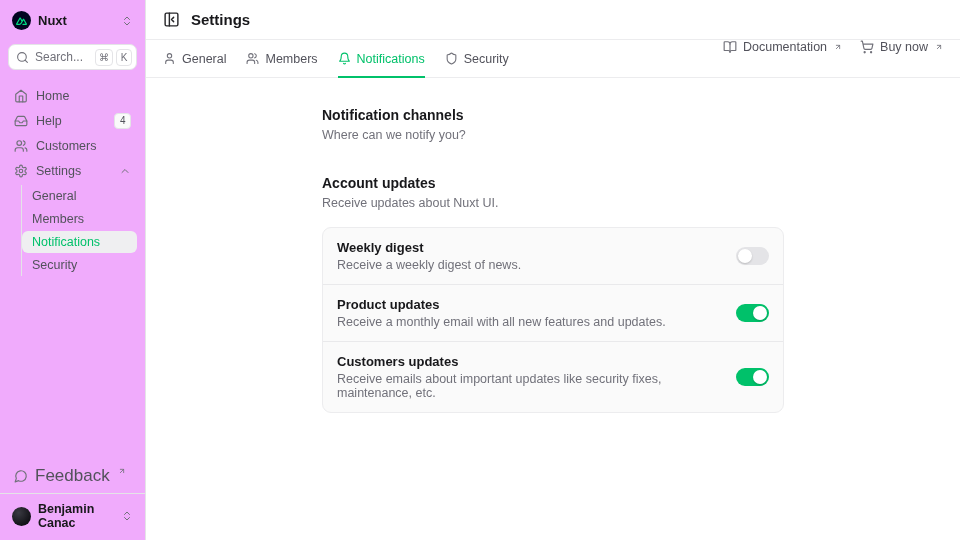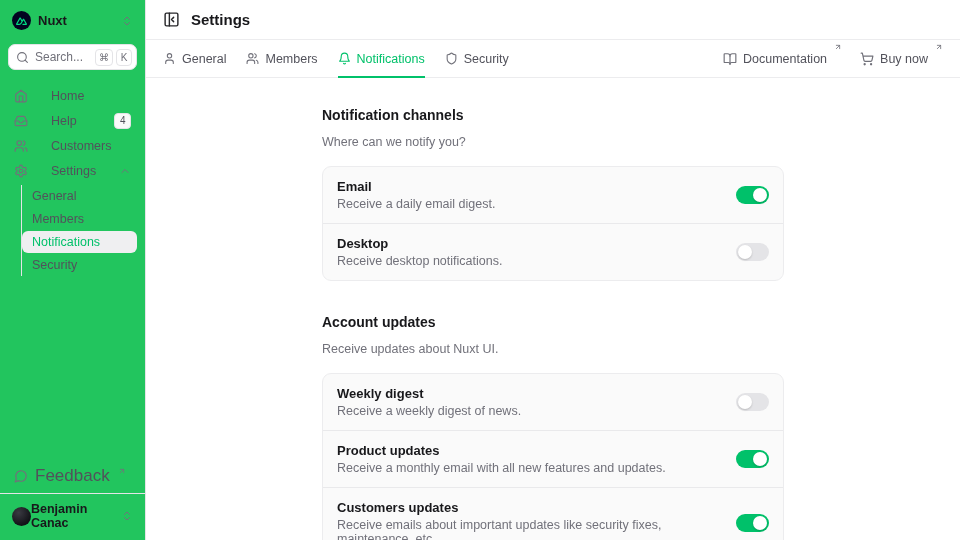--- a/index.html
+++ b/index.html
@@ -6,21 +6,21 @@
   html,body { width:960px; height:540px; overflow:hidden; }
   body {
     font-family:"Liberation Sans","DejaVu Sans",sans-serif;
     color:#18181b; background:#fff; font-size:13px;
     -webkit-font-smoothing:antialiased;
   }
   .app { display:flex; width:960px; height:540px; }
 
   
   .sidebar {
-    width:146px; min-width:146px; background:#22c55e;
+    width:146px; min-width:146px; background:#f0abfc;
     border-right:1px solid #E4E4E7;
     display:flex; flex-direction:column; padding:9px 8px 6px 8px;
   }
   .team-row { display:flex; align-items:center; gap:7px; padding:2px 4px; margin-bottom:12px; cursor:pointer; }
   .team-logo { width:19px; height:19px; border-radius:50%; background:#020420; display:flex; align-items:center; justify-content:center; flex:none; }
   .team-name { font-size:13px; font-weight:700; color:#18181b; }
   .team-caret { margin-left:auto; color:#71717a; display:flex; }
 
   .search-btn {
     display:flex; align-items:center; gap:6px; height:26px;
@@ -28,21 +28,21 @@
     padding:0 4px 0 7px; color:#71717a; font-size:12px; margin-bottom:14px; cursor:pointer;
   }
   .search-btn .kbds { margin-left:auto; display:flex; gap:3px; }
   .kbd {
     font-size:10px; line-height:15px; min-width:16px; text-align:center;
     border:1px solid #E4E4E7; border-radius:4px; background:#fff; color:#71717a; padding:0 3px;
   }
 
   .nav { display:flex; flex-direction:column; gap:2px; }
   .nav-item {
-    display:flex; align-items:center; gap:23px; height:23px; padding:0 6px;
+    display:flex; align-items:center; gap:8px; height:23px; padding:0 6px;
     border-radius:6px; color:#52525b; font-size:12.5px; cursor:pointer;text-align:center;
   }
   .nav-item .icon { display:flex; color:#71717a; }
   .nav-badge {
     margin-left:auto; font-size:10px; color:#52525b; border:1px solid #E4E4E7;
     border-radius:4px; padding:0.5px 4.5px; background:#FAFAFA; line-height:13px;
   }
   .nav-caret { margin-left:auto; color:#71717a; display:flex; }
 
   .sub-list { margin:1px 0 0 13px; border-left:1px solid #E4E4E7; display:flex; flex-direction:column; gap:1px; padding-left:0; }
@@ -55,21 +55,21 @@
   .sidebar-spacer { flex:1; }
 
   .foot-item {
     display:flex; align-items:center; gap:7px; height:23px; padding:0 6px;
     color:#52525b; font-size:17px; border-radius:6px; cursor:pointer;
   }
   .foot-item .icon { display:flex; color:#71717a; }
   .sup-arrow { display:flex; align-self:flex-start; margin:3px 0 0 1px; color:#71717a; }
 
   .sidebar-divider { border-top:1px solid #E4E4E7; margin:6px -8px 0 -8px; }
-  .user-row { display:flex; align-items:center; padding:8px 4px 4px 4px; cursor:pointer;justify-content:flex-end; }
+  .user-row { display:flex; align-items:center; gap:7px; padding:8px 4px 4px 4px; cursor:pointer;justify-content:flex-end; }
   .avatar { width:19px; height:19px; border-radius:50%; background:radial-gradient(circle at 35% 30%, #3a3a42, #121217 70%); flex:none; }
   .user-name { font-size:12.5px; font-weight:700; color:#18181b; }
   .user-caret { margin-left:auto; color:#71717a; display:flex; }
 
   
   .main { flex:1; display:flex; flex-direction:column; min-width:0; }
   .header1 {
     height:40px; display:flex; align-items:center; gap:11px; padding:0 17px;
     border-bottom:1px solid #ECECEE;
   }
@@ -80,29 +80,29 @@
     height:38px; display:flex; align-items:stretch; justify-content:space-between;
     padding:0 17px; border-bottom:1px solid #ECECEE;
   }
   .tabs { display:flex; gap:20px; }
   .tab { position:relative; display:flex; align-items:center; gap:6px; font-size:12.5px; color:#52525b; cursor:pointer; }
   .tab .icon { display:flex; color:#71717a; }
   .tab.active { color:var(--primary,#00C16A); }
   .tab.active .icon { color:var(--primary,#00C16A); }
   .tab.active::after { content:""; position:absolute; left:0; right:0; bottom:-1px; height:2px; background:var(--primary,#00C16A); }
   .header-links { display:flex; gap:18px; }
-  .hlink { display:flex; align-items:center; gap:6px; font-size:12.5px; color:#52525b; cursor:pointer; }
+  .hlink { display:flex; align-items:flex-start; gap:6px; font-size:12.5px; color:#52525b; cursor:pointer; }
   .hlink .icon { display:flex; color:#71717a; }
 
   .content { flex:1; overflow:auto; display:flex; justify-content:center; }
   .col { width:462px; padding-top:29px; }
 
   .section { margin-bottom:33px; }
   .section-title { font-size:14px; font-weight:700; color:#18181b; }
-  .section-sub { font-size:12.5px; color:#71717a; margin-top:12px; }
+  .section-sub { font-size:12.5px; color:#71717a; margin-top:5px; }
 
   .card {
     margin-top:17px; background:#FAFAFA; border:1px solid #ECECEE; border-radius:9px;
     overflow:hidden;
   }
   .row { display:flex; align-items:center; padding:12px 14px; }
   .row + .row { border-top:1px solid #E9E9EB; }
   .row-text { min-width:0; }
   .row-label { font-size:13px; font-weight:600; color:#18181b; }
   .row-desc { font-size:12.5px; color:#71717a; margin-top:3px; }
@@ -337,40 +337,20 @@
         </div>
       </div>
     </div>
 
     <div class="content">
       <div class="col">
 
         <section class="section">
           <div class="section-title">Notification channels</div>
           <div class="section-sub">Where can we notify you?</div>
-          <div class="card">
-            <div class="row">
-              <div class="row-text">
-                <div class="row-label">Email</div>
-                <div class="row-desc">Receive a daily email digest.</div>
-              </div>
-              <div class="toggle on">
-                  <span class="knob"></span>
-                </div>
-            </div>
-            <div class="row">
-              <div class="row-text">
-                <div class="row-label">Desktop</div>
-                <div class="row-desc">Receive desktop notifications.</div>
-              </div>
-              <div class="toggle">
-                  <span class="knob"></span>
-                </div>
-            </div>
-          </div>
         </section>
 
         <section class="section">
           <div class="section-title">Account updates</div>
           <div class="section-sub">Receive updates about Nuxt UI.</div>
           <div class="card">
             <div class="row">
               <div class="row-text">
                 <div class="row-label">Weekly digest</div>
                 <div class="row-desc">Receive a weekly digest of news.</div>

